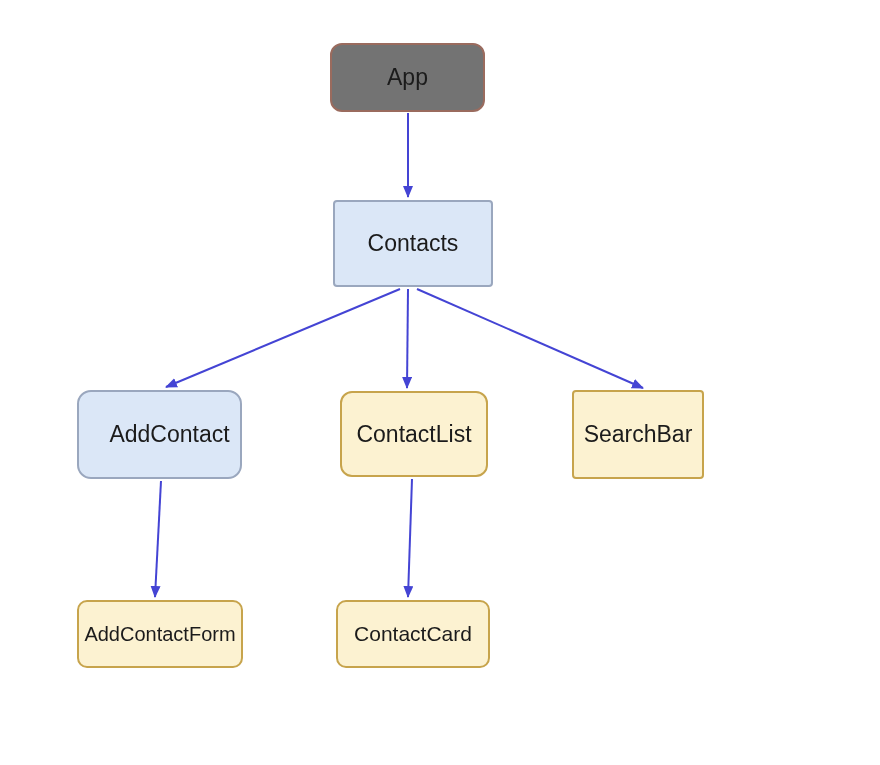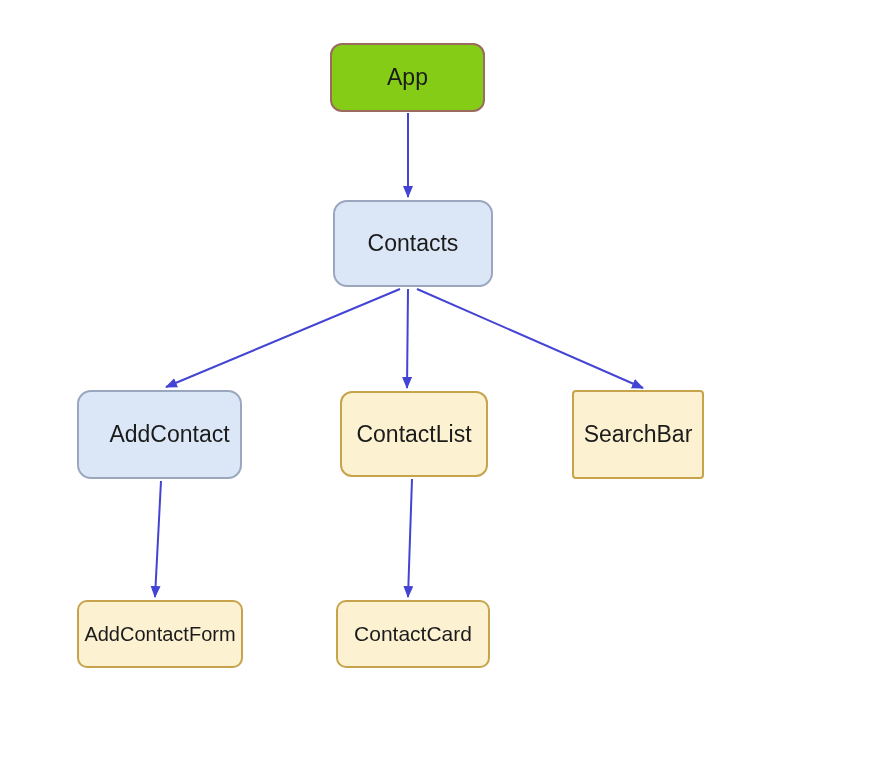--- a/index.html
+++ b/index.html
@@ -21,21 +21,21 @@
   .node{
     position:absolute;z-index:2;
     display:flex;align-items:center;justify-content:center;
     border:2px solid #999;
     background:#fff;
     color:#1b1b1b;
     box-sizing:border-box;
     text-align:center;
   }
   .node-app           {left:330px;top:43px; width:155px;height:69px;border-radius:12px;font-size:23px;}
-  .node-contacts      {left:333px;top:200px;width:160px;height:87px;border-radius:14px;font-size:23px;}
+  .node-contacts      {left:333px;top:200px;width:160px;height:87px;border-radius:4px;font-size:23px;}
   .node-addcontact    {left:77px; top:390px;width:165px;height:89px;border-radius:14px;font-size:23px;padding-left:20px;}
   .node-contactlist   {left:340px;top:391px;width:148px;height:86px;border-radius:12px;font-size:23px;}
   .node-searchbar     {left:572px;top:390px;width:132px;height:89px;border-radius:4px;font-size:23px;}
   .node-addcontactform{left:77px; top:600px;width:166px;height:68px;border-radius:10px;font-size:20px;}
   .node-contactcard   {left:336px;top:600px;width:154px;height:68px;border-radius:10px;font-size:21px;}
 </style>
 </head>
 <body style="--edge-color: #4444d4; background: rgb(255, 255, 255); color: rgb(27, 27, 27);">
 
 <div class="canvas">
@@ -47,21 +47,21 @@
       </marker>
     </defs>
     <path class="edge-path" d="M408,113 L408,197" marker-end="url(#arrowhead)"></path>
     <path class="edge-path" d="M400,289 L166,387" marker-end="url(#arrowhead)"></path>
     <path class="edge-path" d="M408,289 L407,388" marker-end="url(#arrowhead)"></path>
     <path class="edge-path" d="M417,289 L643,388" marker-end="url(#arrowhead)"></path>
     <path class="edge-path" d="M161,481 L155,597" marker-end="url(#arrowhead)"></path>
     <path class="edge-path" d="M412,479 L408,597" marker-end="url(#arrowhead)"></path>
   </svg>
 
-  <div class="node node-app" style="background: #84cc16; border-color: rgb(154, 107, 94);">
+  <div class="node node-app" style="background: #737373; border-color: rgb(154, 107, 94);">
     <span>App</span>
   </div>
 
   <div class="node node-contacts" style="background: rgb(219, 231, 247); border-color: rgb(154, 167, 190);">
     <span>Contacts</span>
   </div>
 
   <div class="node node-addcontact" style="background: rgb(219, 231, 247); border-color: rgb(154, 167, 190);">
     <span>AddContact</span>
   </div>

